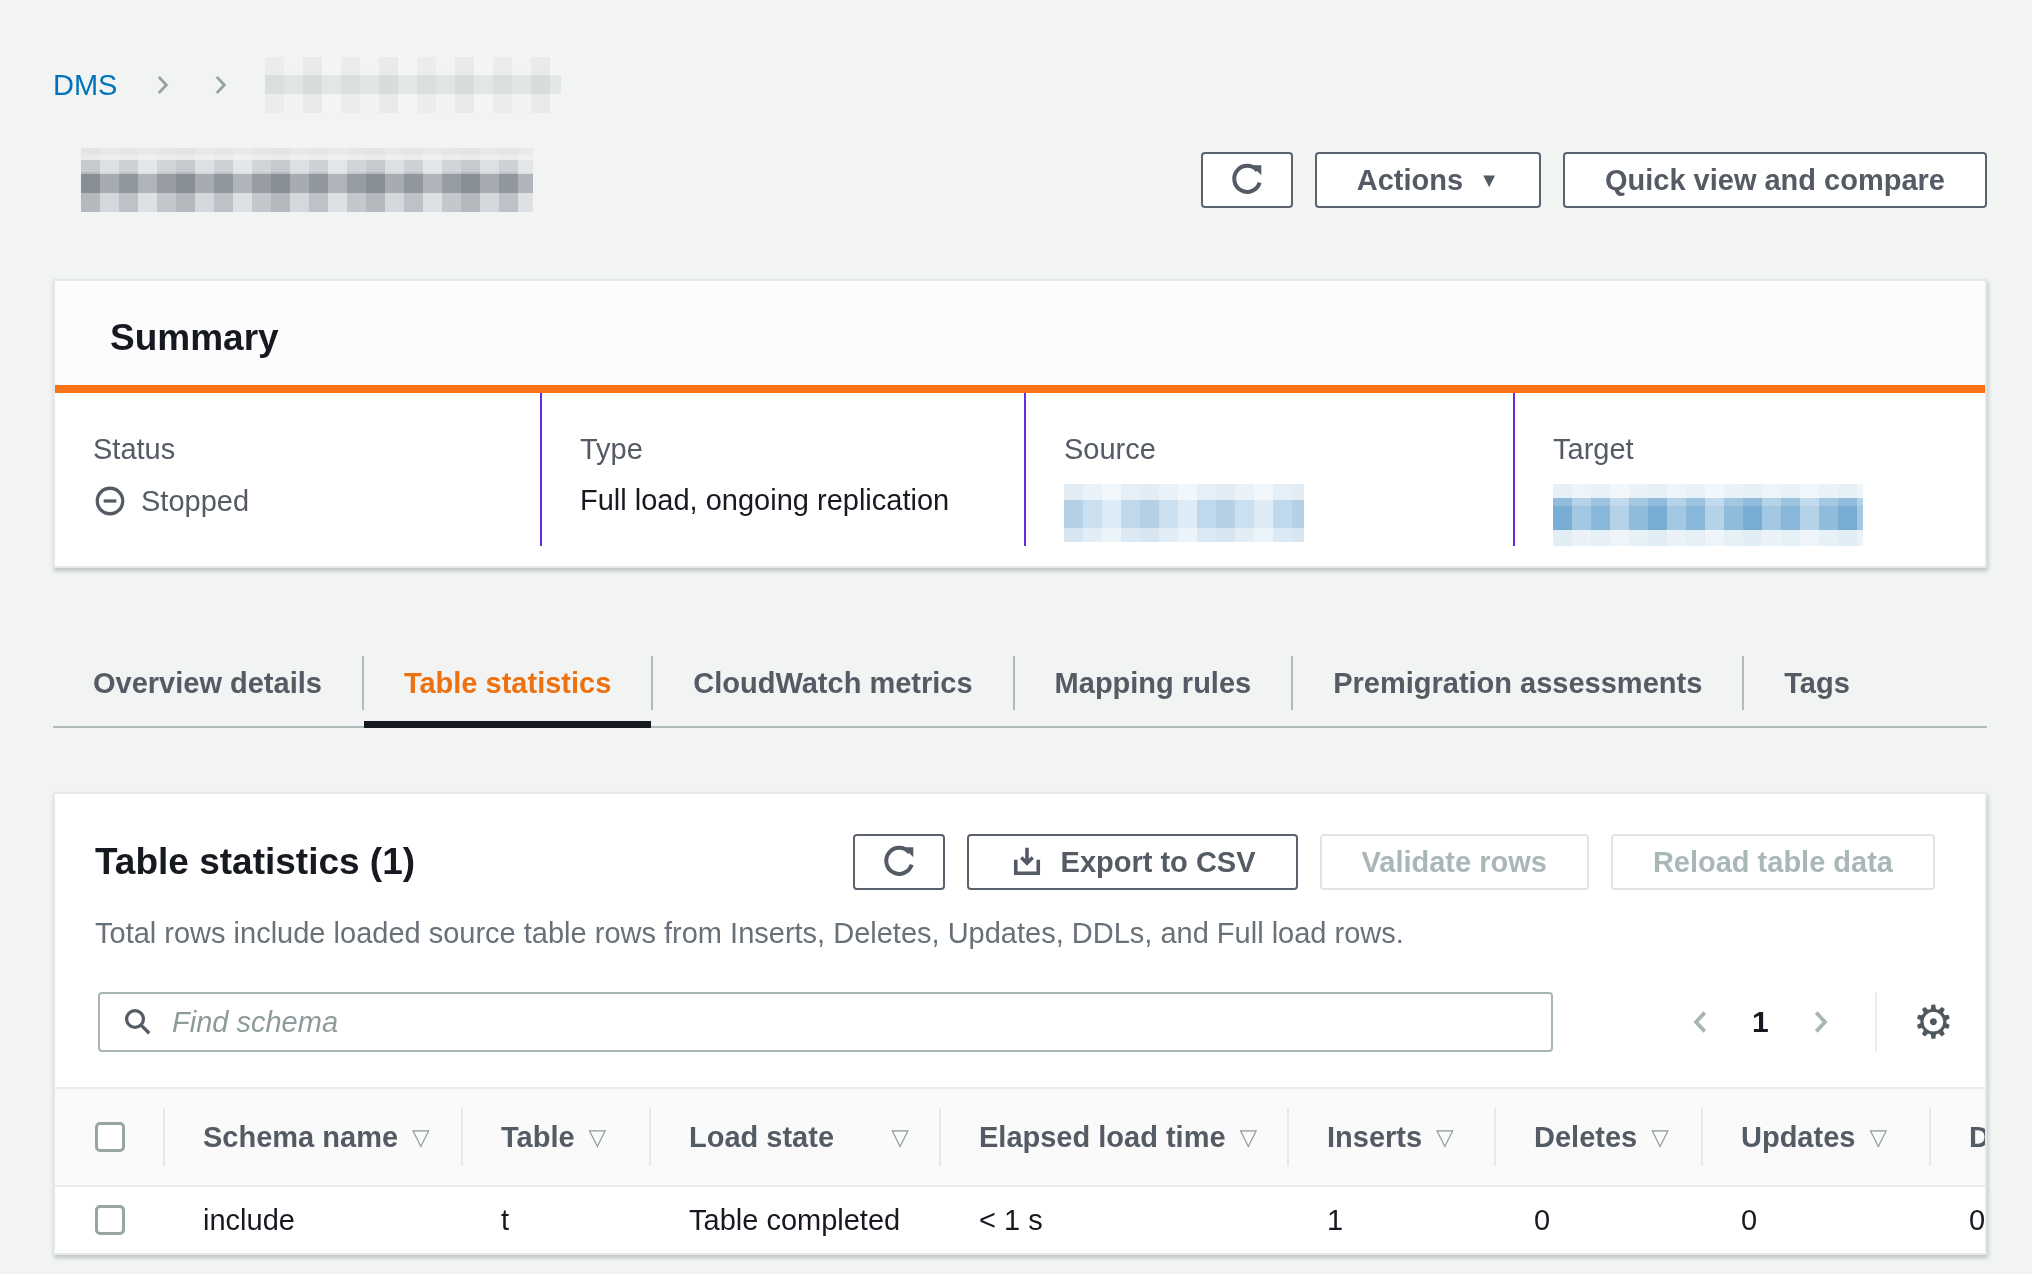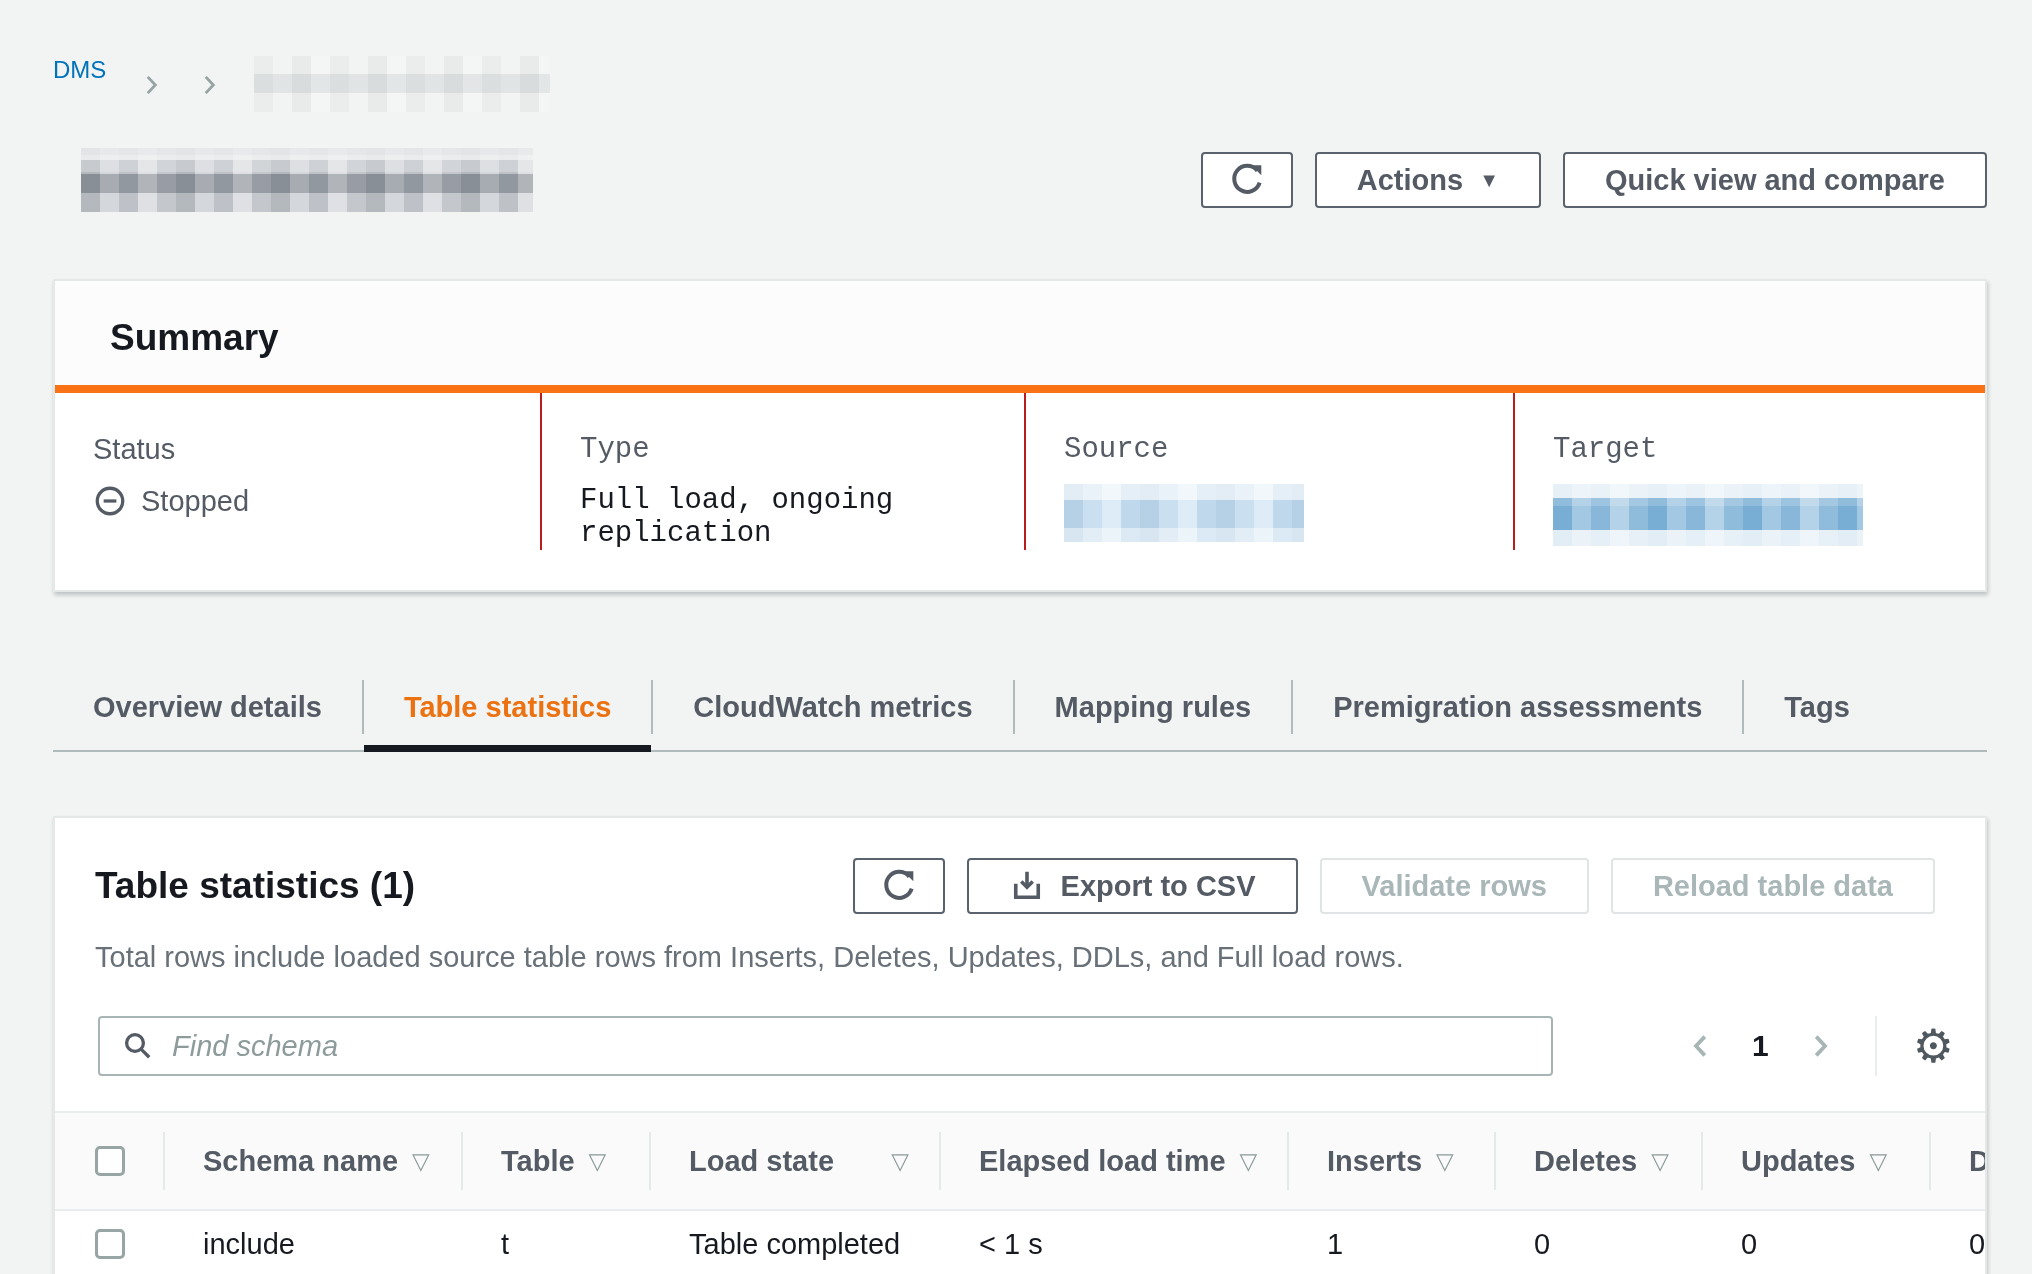--- a/index.html
+++ b/index.html
@@ -6,21 +6,21 @@
   html,body { width:2032px; height:1274px; }
   body {
     background:#f2f3f3;
     font-family:"Liberation Sans", sans-serif;
     color:#16191f;
     overflow:hidden;
   }
   .content { padding:56px 45px 0 53px; width:2032px; }
 
   
-  .breadcrumb { display:flex; gap:32px; font-size:24px; height:58px; }
+  .breadcrumb { display:flex; align-items:center; gap:32px; font-size:29px; height:58px; }
   .crumb-link { color:#0073bb; text-decoration:none; cursor:pointer; }
   .crumb-chevron { display:flex; align-items:center; }
 
   
   .px-crumb {
     width:296px; height:56px;
     background-image:
       repeating-linear-gradient(0deg, rgba(255,255,255,.35) 0 19px, rgba(208,212,212,.35) 19px 38px),
       repeating-linear-gradient(90deg, #e1e4e4 0 19px, #ebeded 19px 38px, #dde0e0 38px 57px, #eef0f0 57px 76px);
     background-color:#e7e9e9;
@@ -63,23 +63,23 @@
 
   
   .card {
     background:#fff; border:2px solid #e5e8e8;
     box-shadow:1px 3px 4px rgba(0,28,36,.22);
   }
   .summary-card { margin-top:67px; }
   .card-head { padding:36px 40px 26px 55px; border-bottom:8px solid #f97316; background:#fcfcfc; }
   .card-head h2, .tcard-title { font-size:37px; font-weight:700; color:#16191f; }
 
-  .summary-grid { display:flex; padding-bottom:40px; }
+  .summary-grid { display:flex; padding-bottom:20px; }
   .sum-col { padding:40px 24px 0 38px; }
-  .sum-col + .sum-col { border-left:2px solid #b91c1c;font-family:Liberation Mono, monospace; }
+  .sum-col + .sum-col { border-left:2px solid #6d28d9; }
   .col-status { width:485px; } .col-type { width:484px; } .col-source { width:489px; } .col-target { flex:1; }
   .sum-label { font-size:29px; color:#545b64; margin-bottom:18px; }
   .sum-value { font-size:29px; color:#16191f; display:flex; align-items:center; gap:14px; }
   .sum-value.muted { color:#545b64; }
 
   
   .tabs { display:flex; align-items:stretch; margin-top:72px; border-bottom:2px solid #b0bcbc; height:88px; }
   .tab { display:flex; align-items:center; padding:0 40px; font-size:29px; font-weight:700;
          color:#545b64; position:relative; cursor:pointer; white-space:nowrap; }
   .tab-sep { width:2px; background:#b0bcbc; align-self:center; height:54px; }

